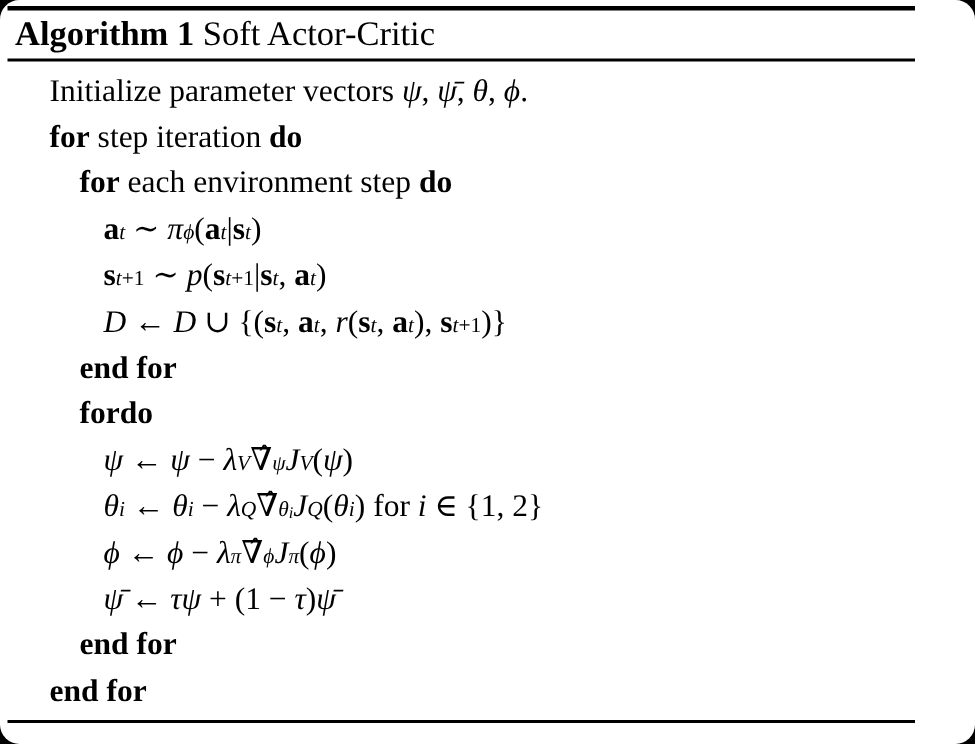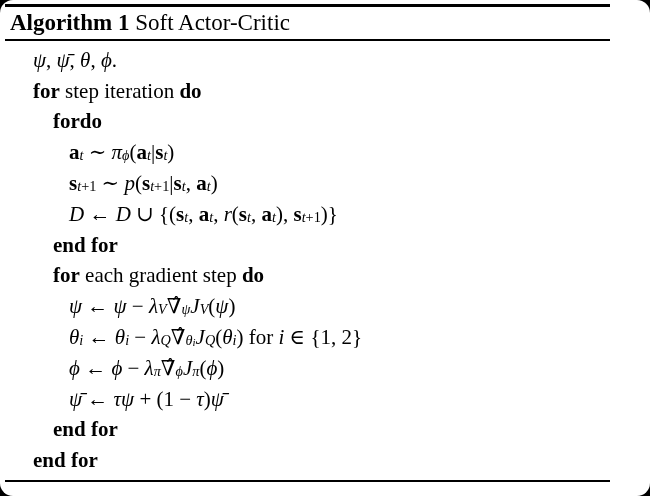--- a/index.html
+++ b/index.html
@@ -76,28 +76,28 @@
 </head>
 <body>
 
 <div class="page">
   <div class="rule rule-top"></div>
   <div class="algo-header">
     <span class="b">Algorithm 1</span><span> Soft Actor-Critic</span>
   </div>
   <div class="rule rule-header"></div>
   <div class="algo-body">
-      <div class="line ind0"><span class="i">ψ</span><span>, </span><span class="i">ψ̄</span><span>, </span><span class="i">θ</span><span>, </span><span class="i">ϕ</span><span>.</span></div>
+      <div class="line ind0"><span>Initialize parameter vectors </span><span class="i">ψ</span><span>, </span><span class="i">ψ̄</span><span>, </span><span class="i">θ</span><span>, </span><span class="i">ϕ</span><span>.</span></div>
       <div class="line ind0"><span class="b">for</span><span> step iteration </span><span class="b">do</span></div>
-      <div class="line ind1"><span class="b">for</span><span class="b">do</span></div>
+      <div class="line ind1"><span class="b">for</span><span> each environment step </span><span class="b">do</span></div>
       <div class="line ind2"><span class="v">a</span><span class="sub i">t</span><span> ∼ </span><span class="i">π</span><span class="sub i">ϕ</span><span>(</span><span class="v">a</span><span class="sub i">t</span><span>|</span><span class="v">s</span><span class="sub i">t</span><span>)</span></div>
       <div class="line ind2"><span class="v">s</span><span class="sub i">t</span><span class="sub">+1</span><span> ∼ </span><span class="i">p</span><span>(</span><span class="v">s</span><span class="sub i">t</span><span class="sub">+1</span><span>|</span><span class="v">s</span><span class="sub i">t</span><span>, </span><span class="v">a</span><span class="sub i">t</span><span>)</span></div>
       <div class="line ind2"><span class="scr">D</span><span> ← </span><span class="scr">D</span><span> ∪ {(</span><span class="v">s</span><span class="sub i">t</span><span>, </span><span class="v">a</span><span class="sub i">t</span><span>, </span><span class="i">r</span><span>(</span><span class="v">s</span><span class="sub i">t</span><span>, </span><span class="v">a</span><span class="sub i">t</span><span>), </span><span class="v">s</span><span class="sub i">t</span><span class="sub">+1</span><span>)}</span></div>
       <div class="line ind1"><span class="b">end for</span></div>
-      <div class="line ind1"><span class="b">for</span><span> each gradient step </span><span class="b">do</span></div>
+      <div class="line ind1"><span class="b">for</span><span class="b">do</span></div>
       <div class="line ind2"><span class="i">ψ</span><span> ← </span><span class="i">ψ</span><span> − </span><span class="i">λ</span><span class="sub i">V</span><span>∇̂</span><span class="sub i">ψ</span><span class="i">J</span><span class="sub i">V</span><span>(</span><span class="i">ψ</span><span>)</span></div>
       <div class="line ind2"><span class="i">θ</span><span class="sub i">i</span><span> ← </span><span class="i">θ</span><span class="sub i">i</span><span> − </span><span class="i">λ</span><span class="sub i">Q</span><span>∇̂</span><span class="sub i">θ</span><span class="sub2 i">i</span><span class="i">J</span><span class="sub i">Q</span><span>(</span><span class="i">θ</span><span class="sub i">i</span><span>) for </span><span class="i">i</span><span> ∈ {1, 2}</span></div>
       <div class="line ind2"><span class="i">ϕ</span><span> ← </span><span class="i">ϕ</span><span> − </span><span class="i">λ</span><span class="sub i">π</span><span>∇̂</span><span class="sub i">ϕ</span><span class="i">J</span><span class="sub i">π</span><span>(</span><span class="i">ϕ</span><span>)</span></div>
       <div class="line ind2"><span class="i">ψ̄</span><span> ← </span><span class="i">τ</span><span class="i">ψ</span><span> + (1 − </span><span class="i">τ</span><span>)</span><span class="i">ψ̄</span></div>
       <div class="line ind1"><span class="b">end for</span></div>
       <div class="line ind0"><span class="b">end for</span></div>
     </div>
   <div class="rule rule-bottom"></div>
 </div>
 

